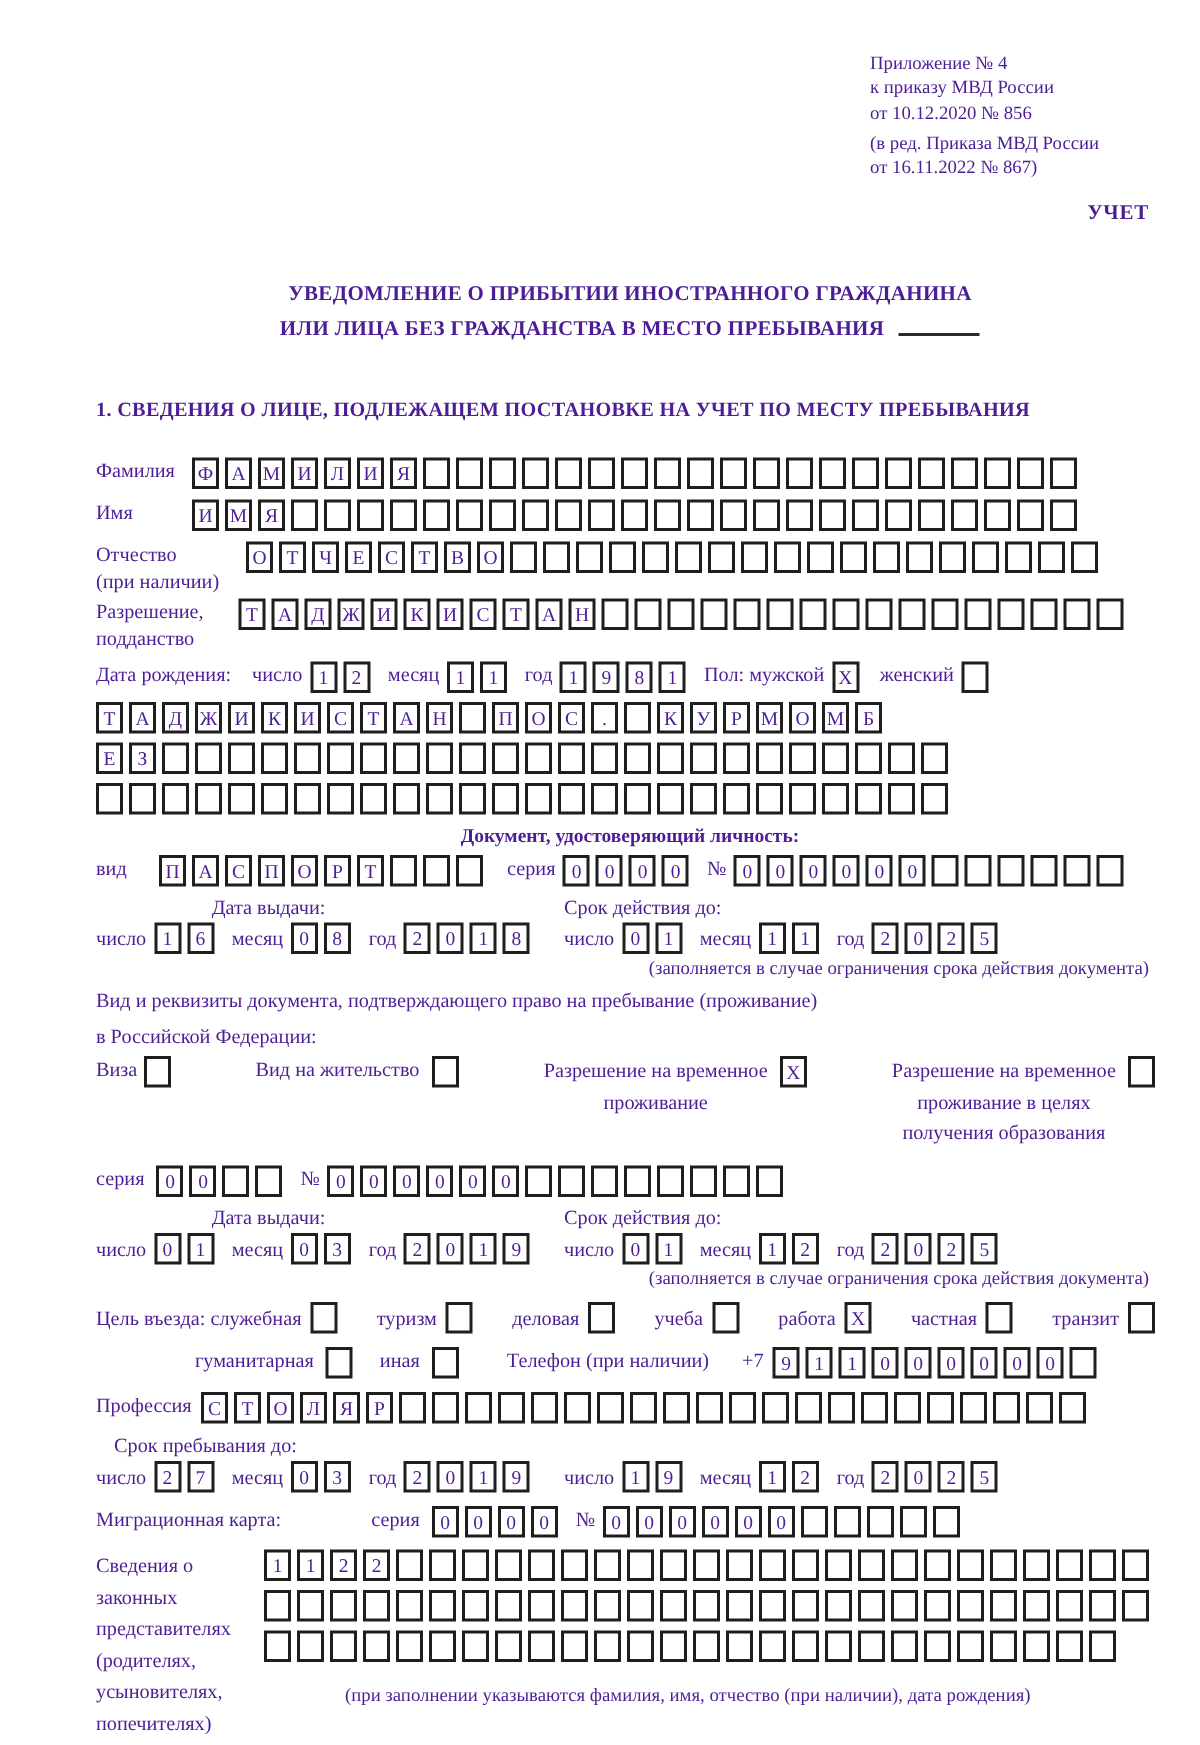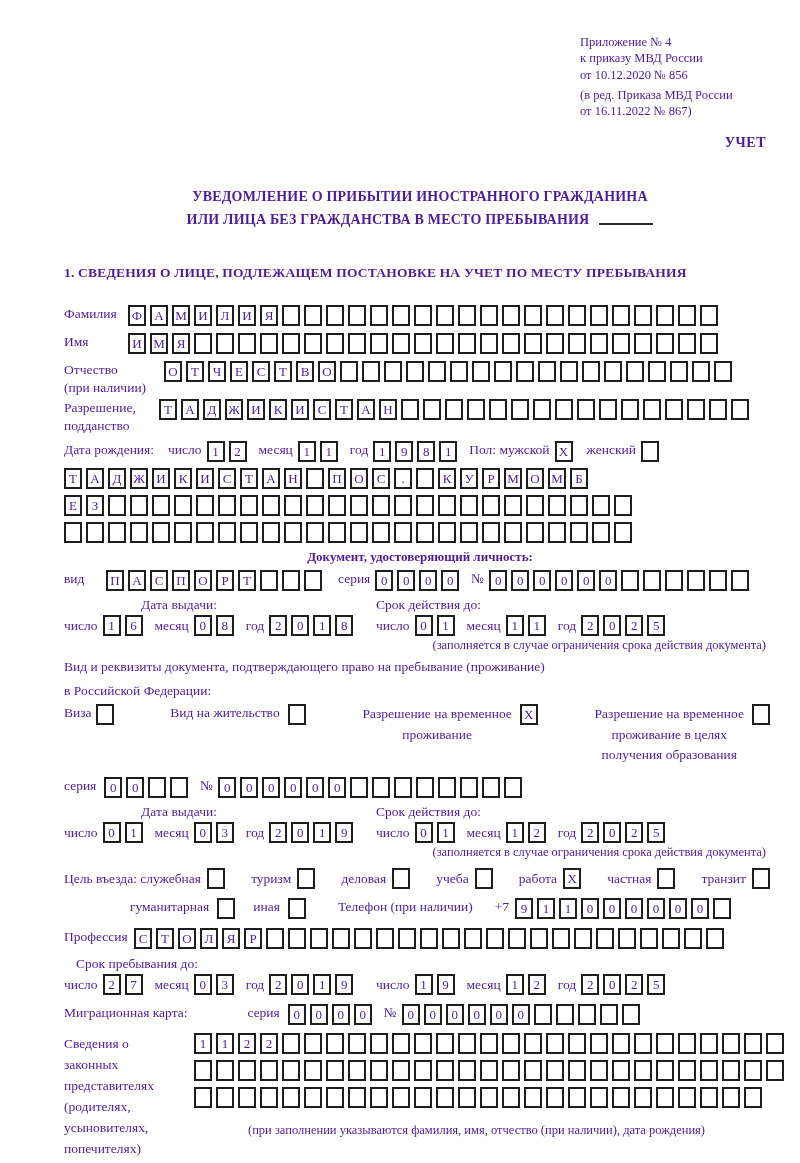--- a/index.html
+++ b/index.html
@@ -686,21 +686,21 @@
         <span class="cell">0</span>
         <span class="cell">0</span>
         <span class="cell"></span>
         <span class="cell"></span>
         <span class="cell"></span>
         <span class="cell"></span>
         <span class="cell"></span>
       </span>
   </div>
 
-  <div class="frow" style="margin-top:8px;gap:18px;">
+  <div class="frow" style="margin-top:8px;">
     <div class="lab w112">
       <div>Сведения о</div>
       <div>законных</div>
       <div>представителях</div>
       <div>(родителях,</div>
       <div>усыновителях,</div>
       <div>попечителях)</div>
     </div>
     <div class="colrows">
       <div class="boxes">

